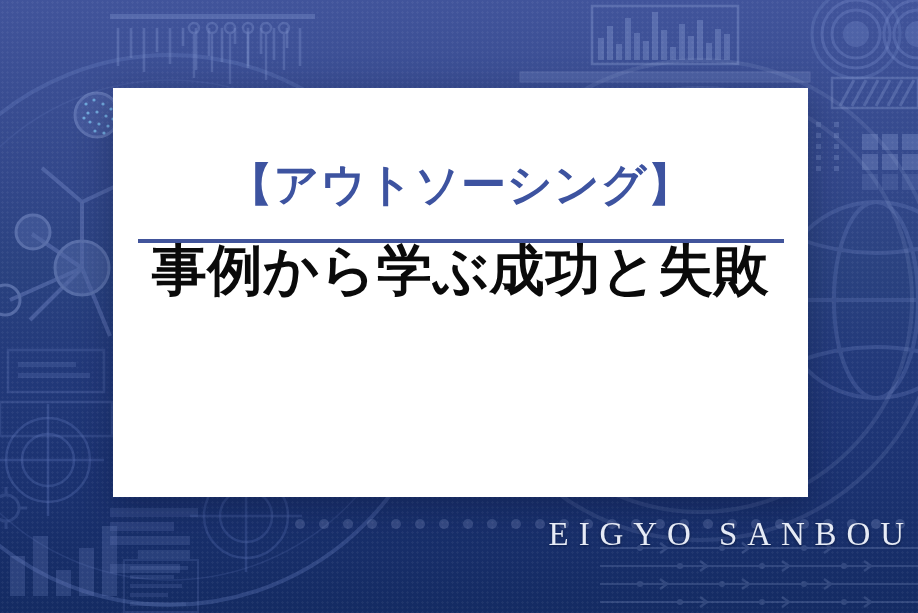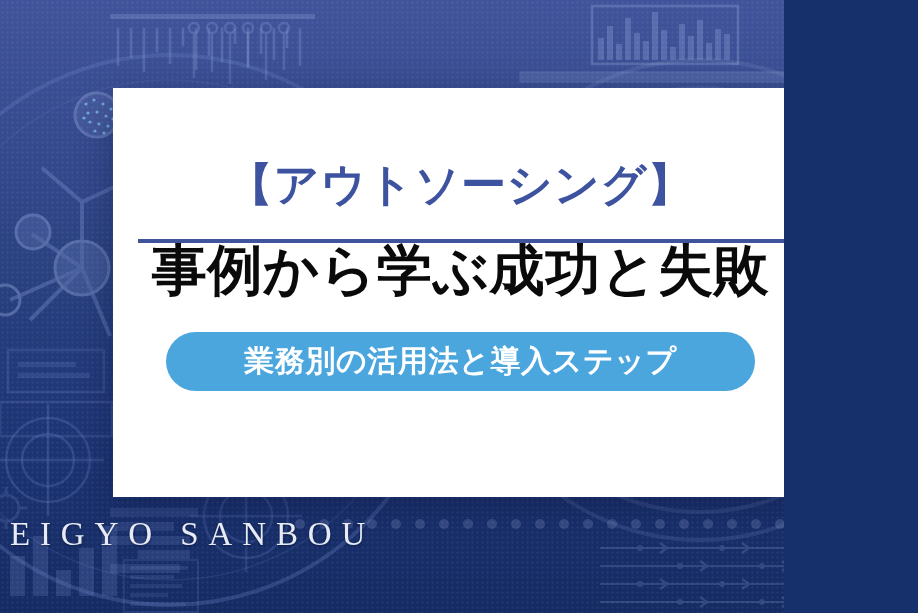--- a/index.html
+++ b/index.html
@@ -7,21 +7,21 @@
   html, body {
     width:918px; height:613px;
     overflow:hidden;
     background:#16306B;
     font-family:"Liberation Sans", sans-serif;
   }
 
   
   #stage {
     position:relative;
-    width:784px; height:613px;
+    width:918px; height:613px;
     overflow:hidden;
   }
 
   
   .bg-base {
     position:absolute; inset:0;
     background:linear-gradient(180deg,
       #41549B 0%,
       #3A4E93 14%,
       #32478A 30%,
@@ -93,21 +93,21 @@
     align-items:center;
     justify-content:center;
     white-space:nowrap;
   }
 
   
   .brand {
     position:absolute;
     left:0; right:4px;
     top:516px;
-    text-align:left;
+    text-align:right;
     font-family:"Liberation Serif", serif;
     font-size:33px;
     font-weight:400;
     letter-spacing:.30em;
     text-indent:.30em;
     color:#E6EBF6;
     text-shadow:0 1px 3px rgba(4,12,38,.55);
     white-space:nowrap;
   }
 </style>
@@ -410,18 +410,17 @@
   <div class="bg-dots"></div>
 
   <div class="card">
 
     <div class="kicker">【アウトソーシング】</div>
 
     <div class="rule"></div>
 
     <h1 class="headline">事例から学ぶ成功と失敗</h1>
 
-    <div class="pill">業務別の活用法と導入ステップ</div>
   </div>
 
   <div class="brand">EIGYO SANBOU</div>
 
 </div>
 
 </body></html>

